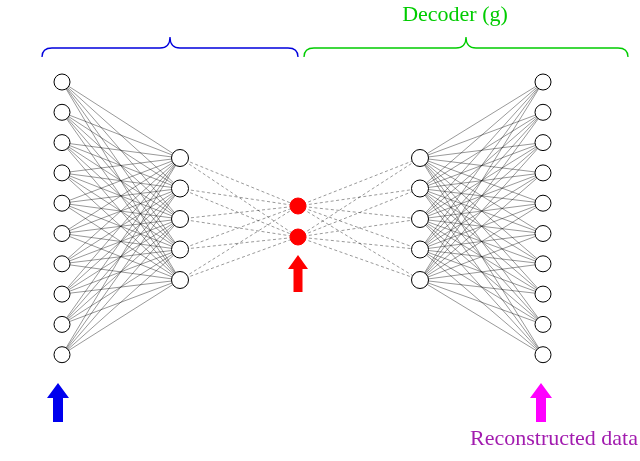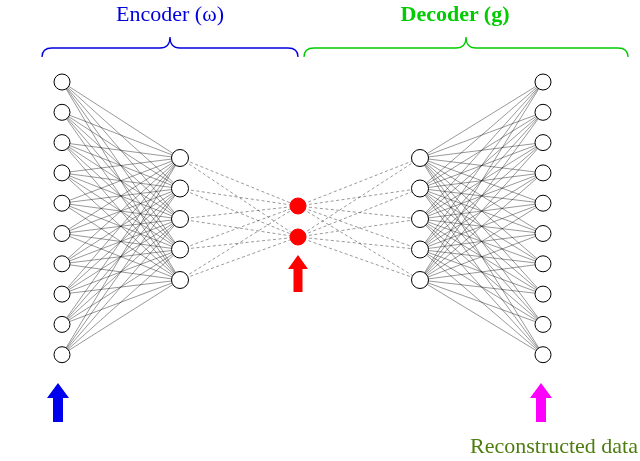--- a/index.html
+++ b/index.html
@@ -173,16 +173,15 @@
       <circle cx="543" cy="263.8" r="8" fill="#ffffff" stroke="#000000" stroke-width="1"></circle>
       <circle cx="543" cy="294.1" r="8" fill="#ffffff" stroke="#000000" stroke-width="1"></circle>
       <circle cx="543" cy="324.4" r="8" fill="#ffffff" stroke="#000000" stroke-width="1"></circle>
       <circle cx="543" cy="354.7" r="8" fill="#ffffff" stroke="#000000" stroke-width="1"></circle>
       <path d="M 42 57 Q 42 48 52 48 L 160 48 Q 170 48 170 37 Q 170 48 180 48 L 288 48 Q 298 48 298 57" fill="none" stroke="#0000dd" stroke-width="1.3"></path>
       <path d="M 304 57 Q 304 48 314 48 L 456 48 Q 466 48 466 37 Q 466 48 476 48 L 618 48 Q 628 48 628 57" fill="none" stroke="#00cc00" stroke-width="1.3"></path>
       <polygon points="298,255 308,269 302.5,269 302.5,292 293.5,292 293.5,269 288,269" fill="#ff0000"></polygon>
       <polygon points="58,383 69,398 63,398 63,422 53,422 53,398 47,398" fill="#0000ee"></polygon>
       <polygon points="541,383 552,398 546,398 546,422 536,422 536,398 530,398" fill="#ff00ff"></polygon>
     </svg>
-  <div class="lbl" id="encoder-label" style="color: rgb(0, 0, 221);">Encoder (ω)</div>
-  <div class="lbl" id="decoder-label" style="color: rgb(0, 204, 0); font-weight: bold;">Decoder (g)</div>
-  <div class="lbl" id="recon-label" style="color: #4d7c0f; margin-top: 8px;">Reconstructed data</div>
+  <div class="lbl" id="decoder-label" style="color: rgb(0, 204, 0);">Decoder (g)</div>
+  <div class="lbl" id="recon-label" style="color: #a21caf;">Reconstructed data</div>
 </div>
 
 </body></html>

